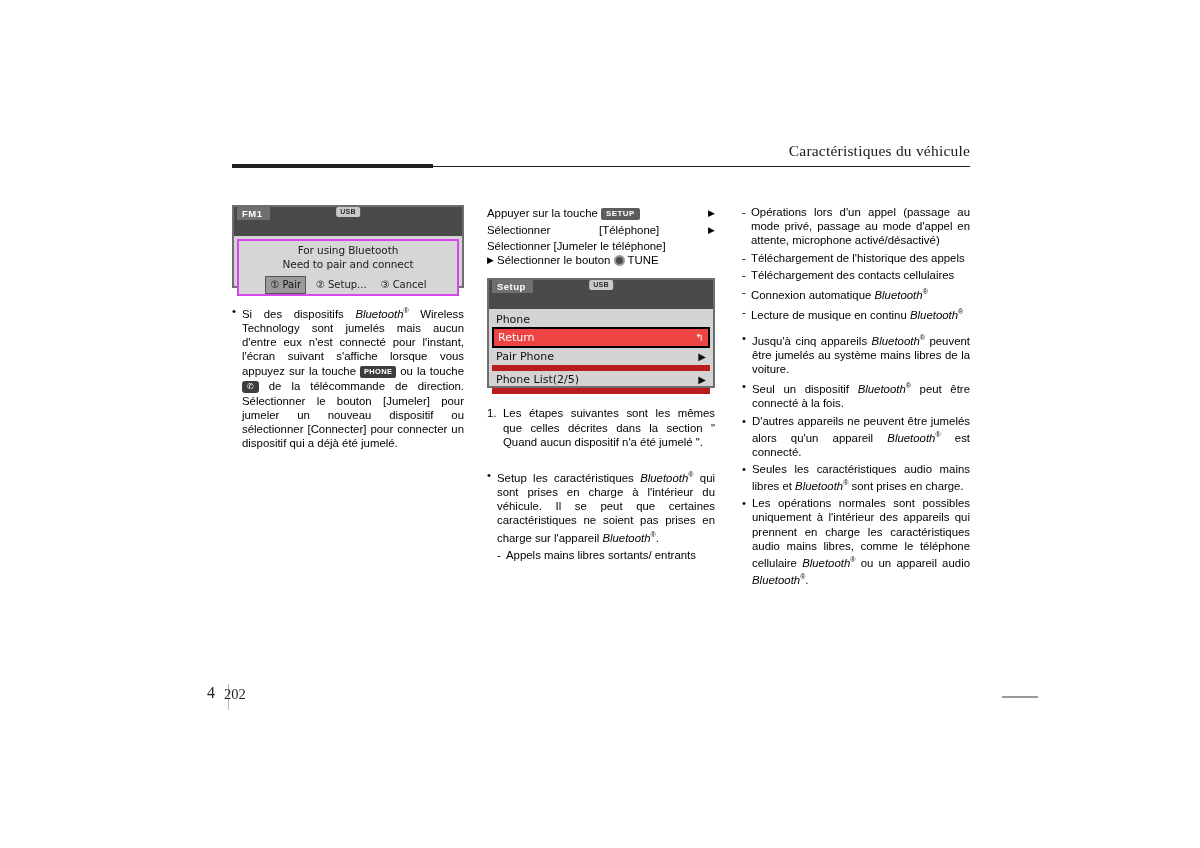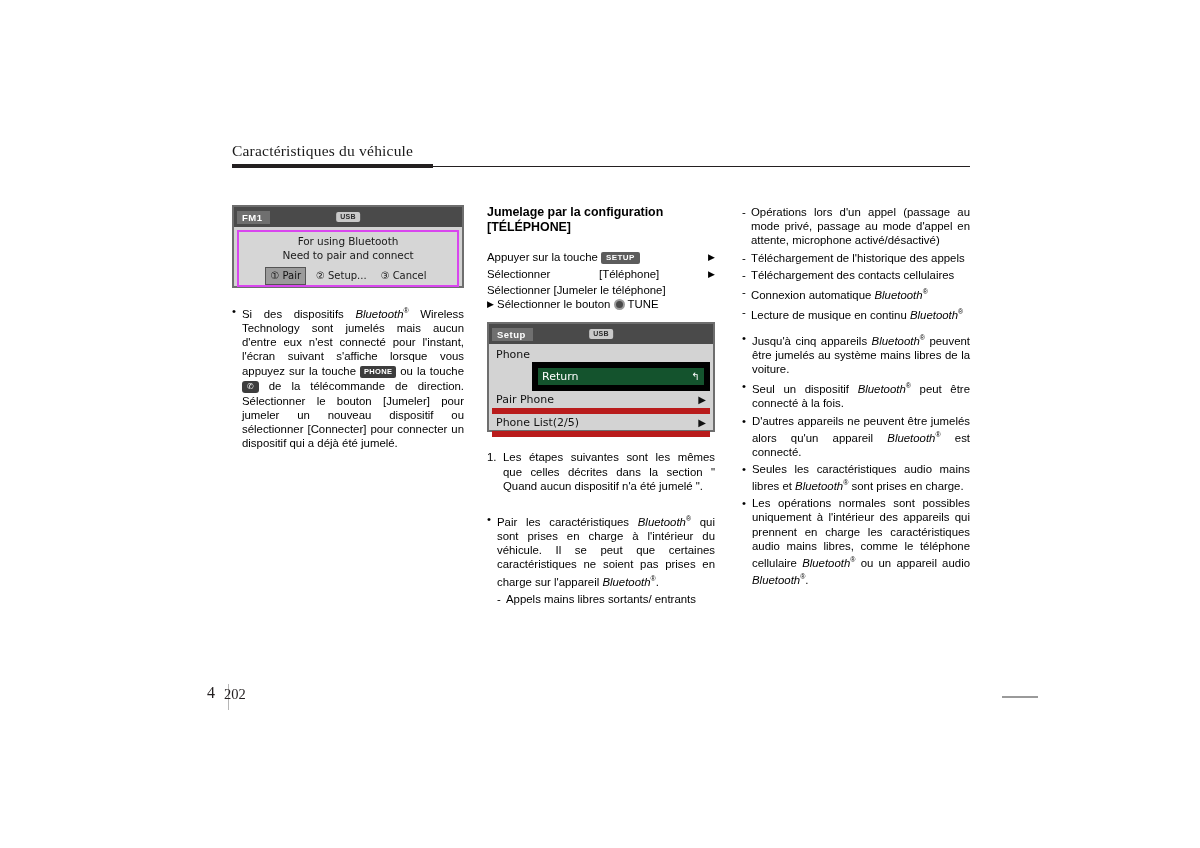--- a/index.html
+++ b/index.html
@@ -21,20 +21,21 @@
     width: 1200px;
     height: 848px;
   }
 
   
   .header {
     position: absolute;
     left: 232px;
     top: 142px;
     width: 738px;
+    text-align: right;
   }
   .header-title {
     font-family: "Liberation Serif", serif;
     font-size: 15.5px;
     color: #1a1a1a;
     letter-spacing: 0.2px;
     padding-bottom: 4px;
   }
   .header-rule {
     position: relative;
@@ -74,24 +75,24 @@
     box-sizing: border-box;
   }
   .lcd1 {
     width: 232px;
     height: 83px;
     padding: 0;
     margin-bottom: 16px;
     background: #d3d3d3;
   }
   .lcd-topbar {
-    height: 20px;
+    height: 29px;
     background: #4a4a4a;
     display: flex;
-    align-items: center;
+    align-items: flex-start;
     padding: 0 3px;
     position: relative;
   }
   .lcd-tab {
     background: #6f6f6f;
     color: #ffffff;
     font-family: "Liberation Sans", sans-serif;
     font-size: 9.5px;
     font-weight: bold;
     padding: 1px 7px 1px 5px;
@@ -170,24 +171,23 @@
     display: flex;
     align-items: center;
     justify-content: space-between;
     border-bottom: 6px solid #b91c1c;
   }
   .lcd2-row.head {
     border-bottom: none;
     padding-bottom: 1px;
   }
   .lcd2-row.sel {
-    background: #14532d;
-    border: 6px solid #000000;
+    background: #ef4444;
+    border: 2px solid #000000;
     color: #ffffff;
-    margin-left: 40px;
   }
   .arrow-r { font-size: 10px; }
 
   
   .bullet-item {
     display: flex;
     margin-bottom: 3px;
   }
   .bullet-item > .b {
     width: 10px;
@@ -377,24 +377,20 @@
 
     <div class="bullet-item">
       <span class="b">•</span>
       <span class="t"><span>Si des dispositifs </span><i>Bluetooth</i><span class="sup">®</span><span> Wireless Technology sont jumelés mais aucun d'entre eux n'est connecté pour l'instant, l'écran suivant s'affiche lorsque vous appuyez sur la touche </span><span class="key-phone">PHONE</span><span> ou la touche </span><span class="handset">✆</span><span> de la télécommande de direction. Sélectionner le bouton [Jumeler] pour jumeler un nouveau dispositif ou sélectionner [Connecter] pour connecter un dispositif qui a déjà été jumelé.</span></span>
     </div>
 
   </div>
 
   <div class="col col2">
 
-    <div class="sec-title">
-      <span>Jumelage par la configuration</span><br>
-      <span>[TÉLÉPHONE]</span>
-    </div>
 
     <div class="steps-block">
       <div class="steps-line">
         <span><span>Appuyer sur la touche</span> <span class="key">SETUP</span></span>
         <span class="tri">▶</span>
       </div>
       <div class="steps-line">
         <span>Sélectionner</span>
         <span>[Téléphone]</span>
         <span class="tri">▶</span>
@@ -432,21 +428,21 @@
 
     <div class="num-item">
       <span class="b">1.</span>
       <span class="t">Les étapes suivantes sont les mêmes que celles décrites dans la section " Quand aucun dispositif n'a été jumelé ".</span>
     </div>
 
     <div style="height:16px"></div>
 
     <div class="bullet-item">
       <span class="b">•</span>
-      <span class="t"><span>Pair les caractéristiques </span><i>Bluetooth</i><span class="sup">®</span><span> qui sont prises en charge à l'intérieur du véhicule. Il se peut que certaines caractéristiques ne soient pas prises en charge sur l'appareil </span><i>Bluetooth</i><span class="sup">®</span><span>.</span></span>
+      <span class="t"><span>Setup les caractéristiques </span><i>Bluetooth</i><span class="sup">®</span><span> qui sont prises en charge à l'intérieur du véhicule. Il se peut que certaines caractéristiques ne soient pas prises en charge sur l'appareil </span><i>Bluetooth</i><span class="sup">®</span><span>.</span></span>
     </div>
 
     <div class="dash-item" style="margin-left:10px">
       <span class="b">-</span>
       <span class="t" style="text-align:left">Appels mains libres sortants/ entrants</span>
     </div>
 
   </div>
 
   <div class="col col3">

